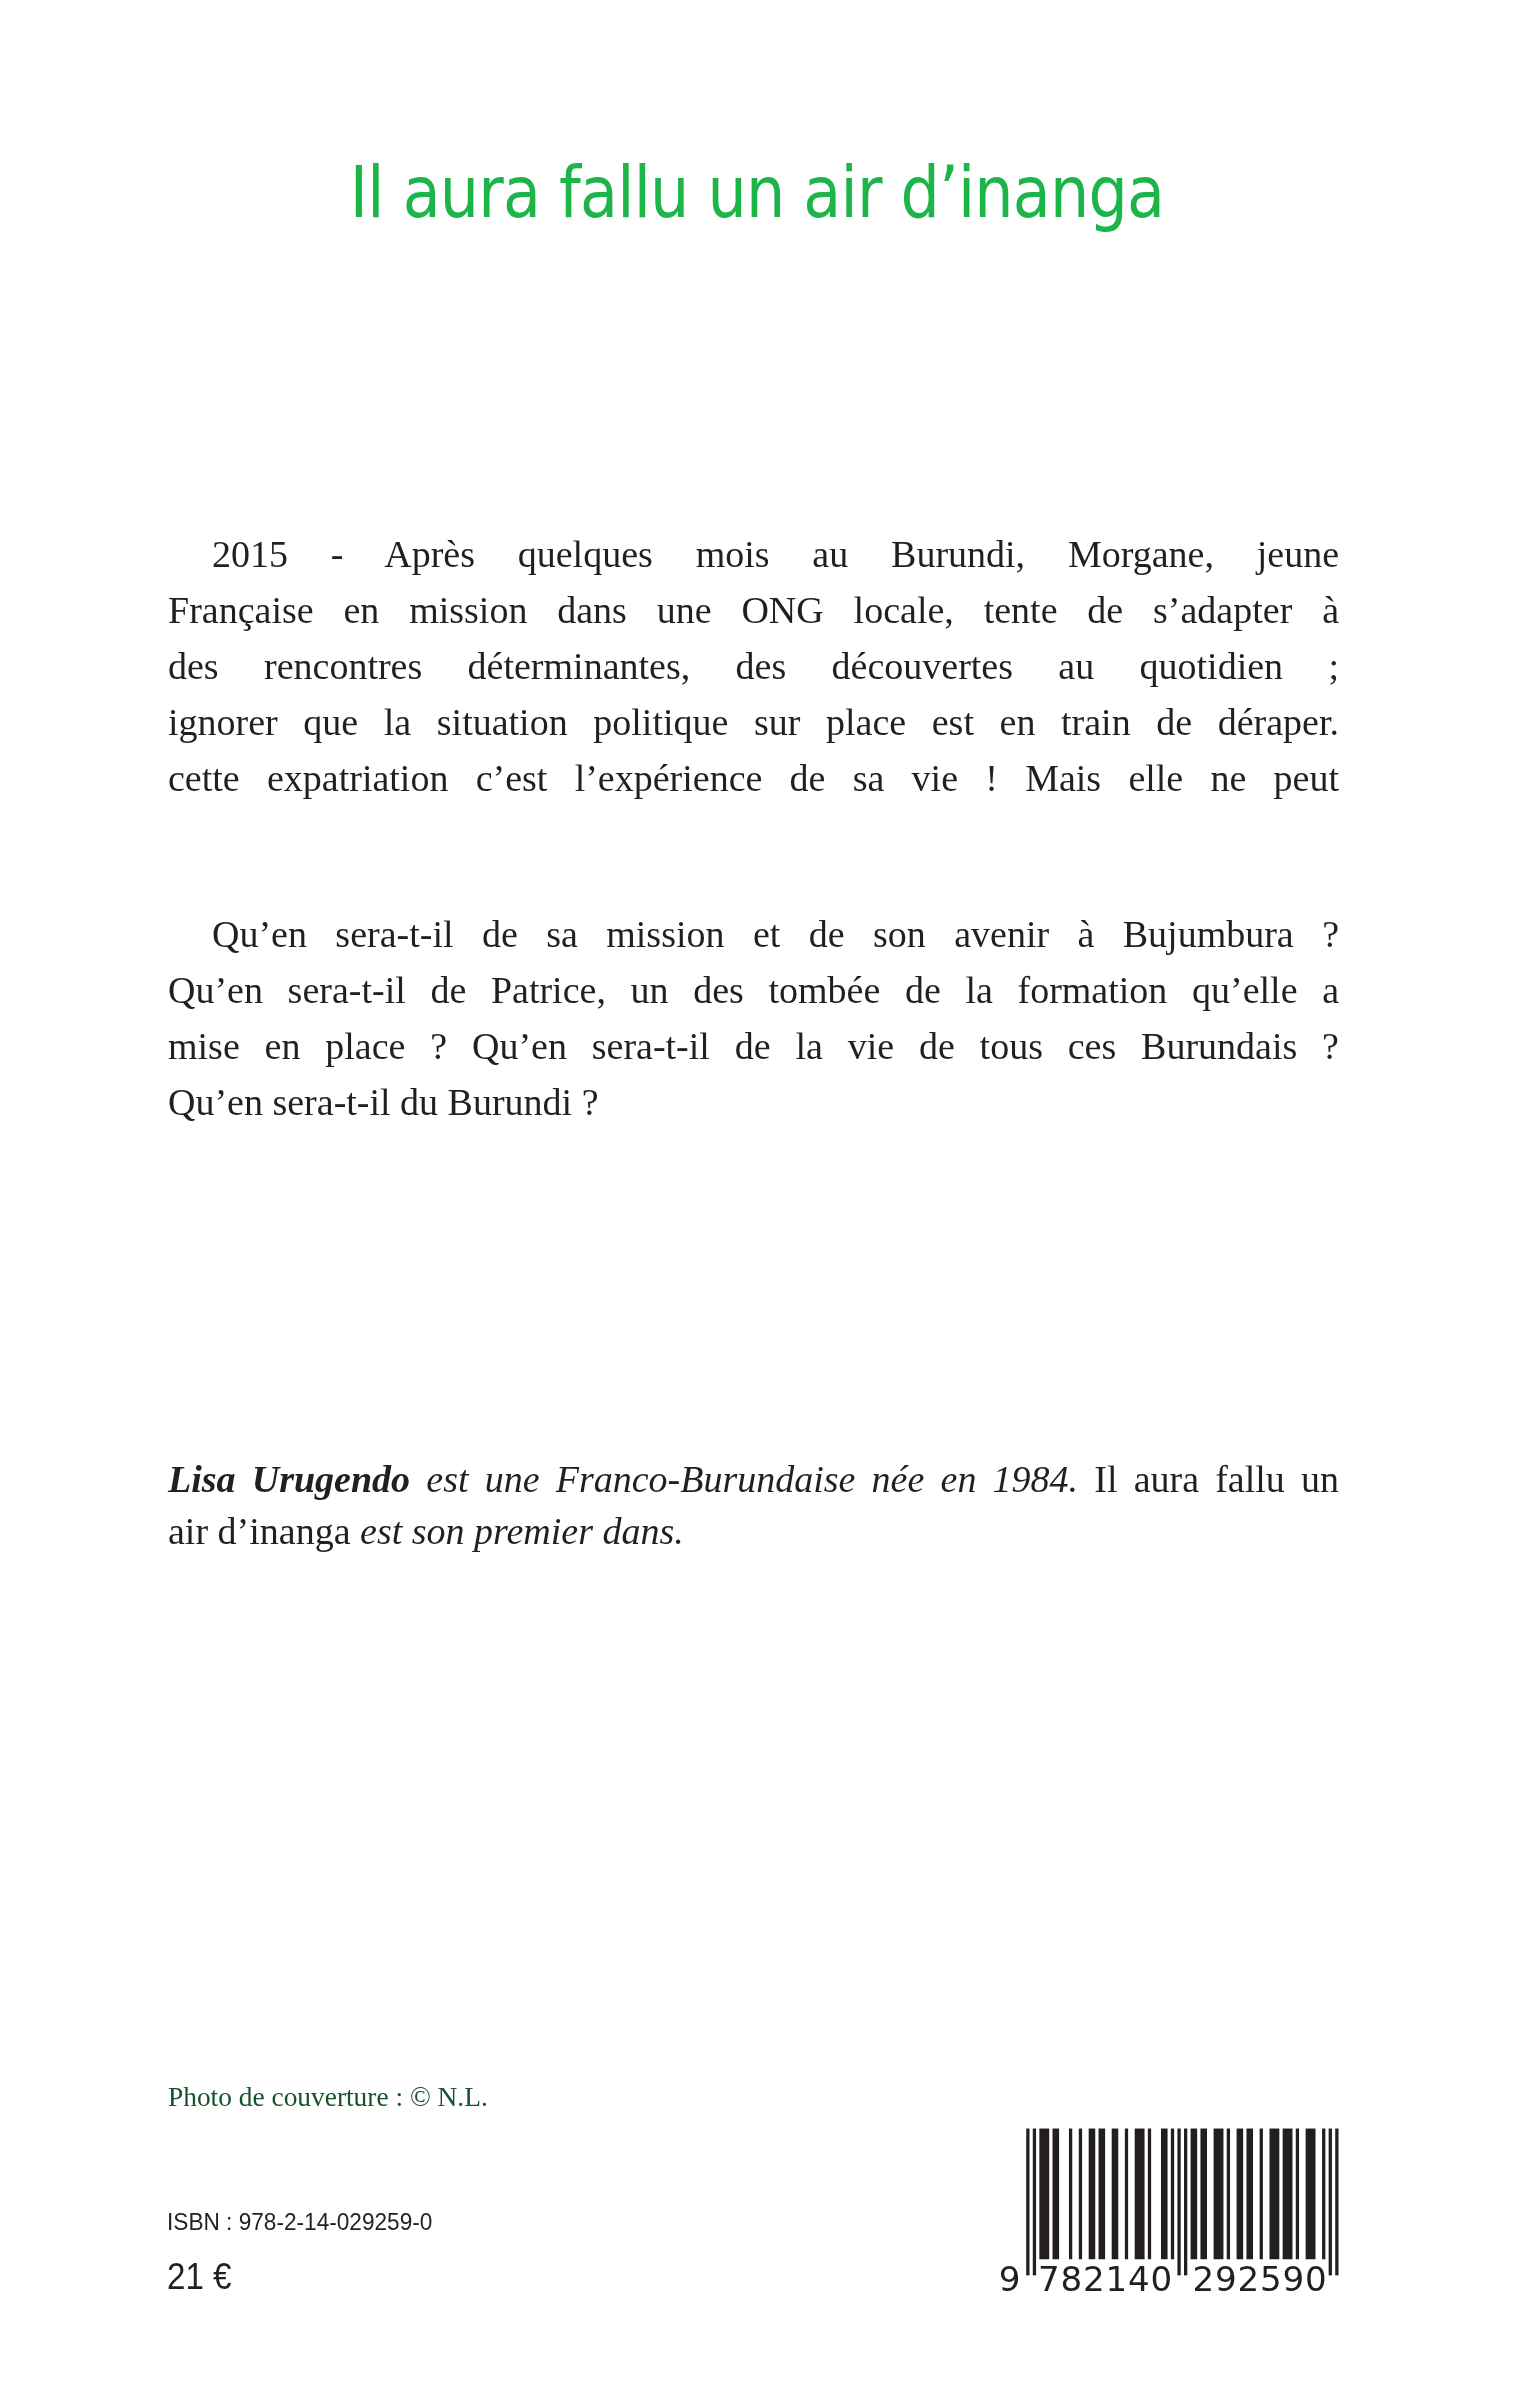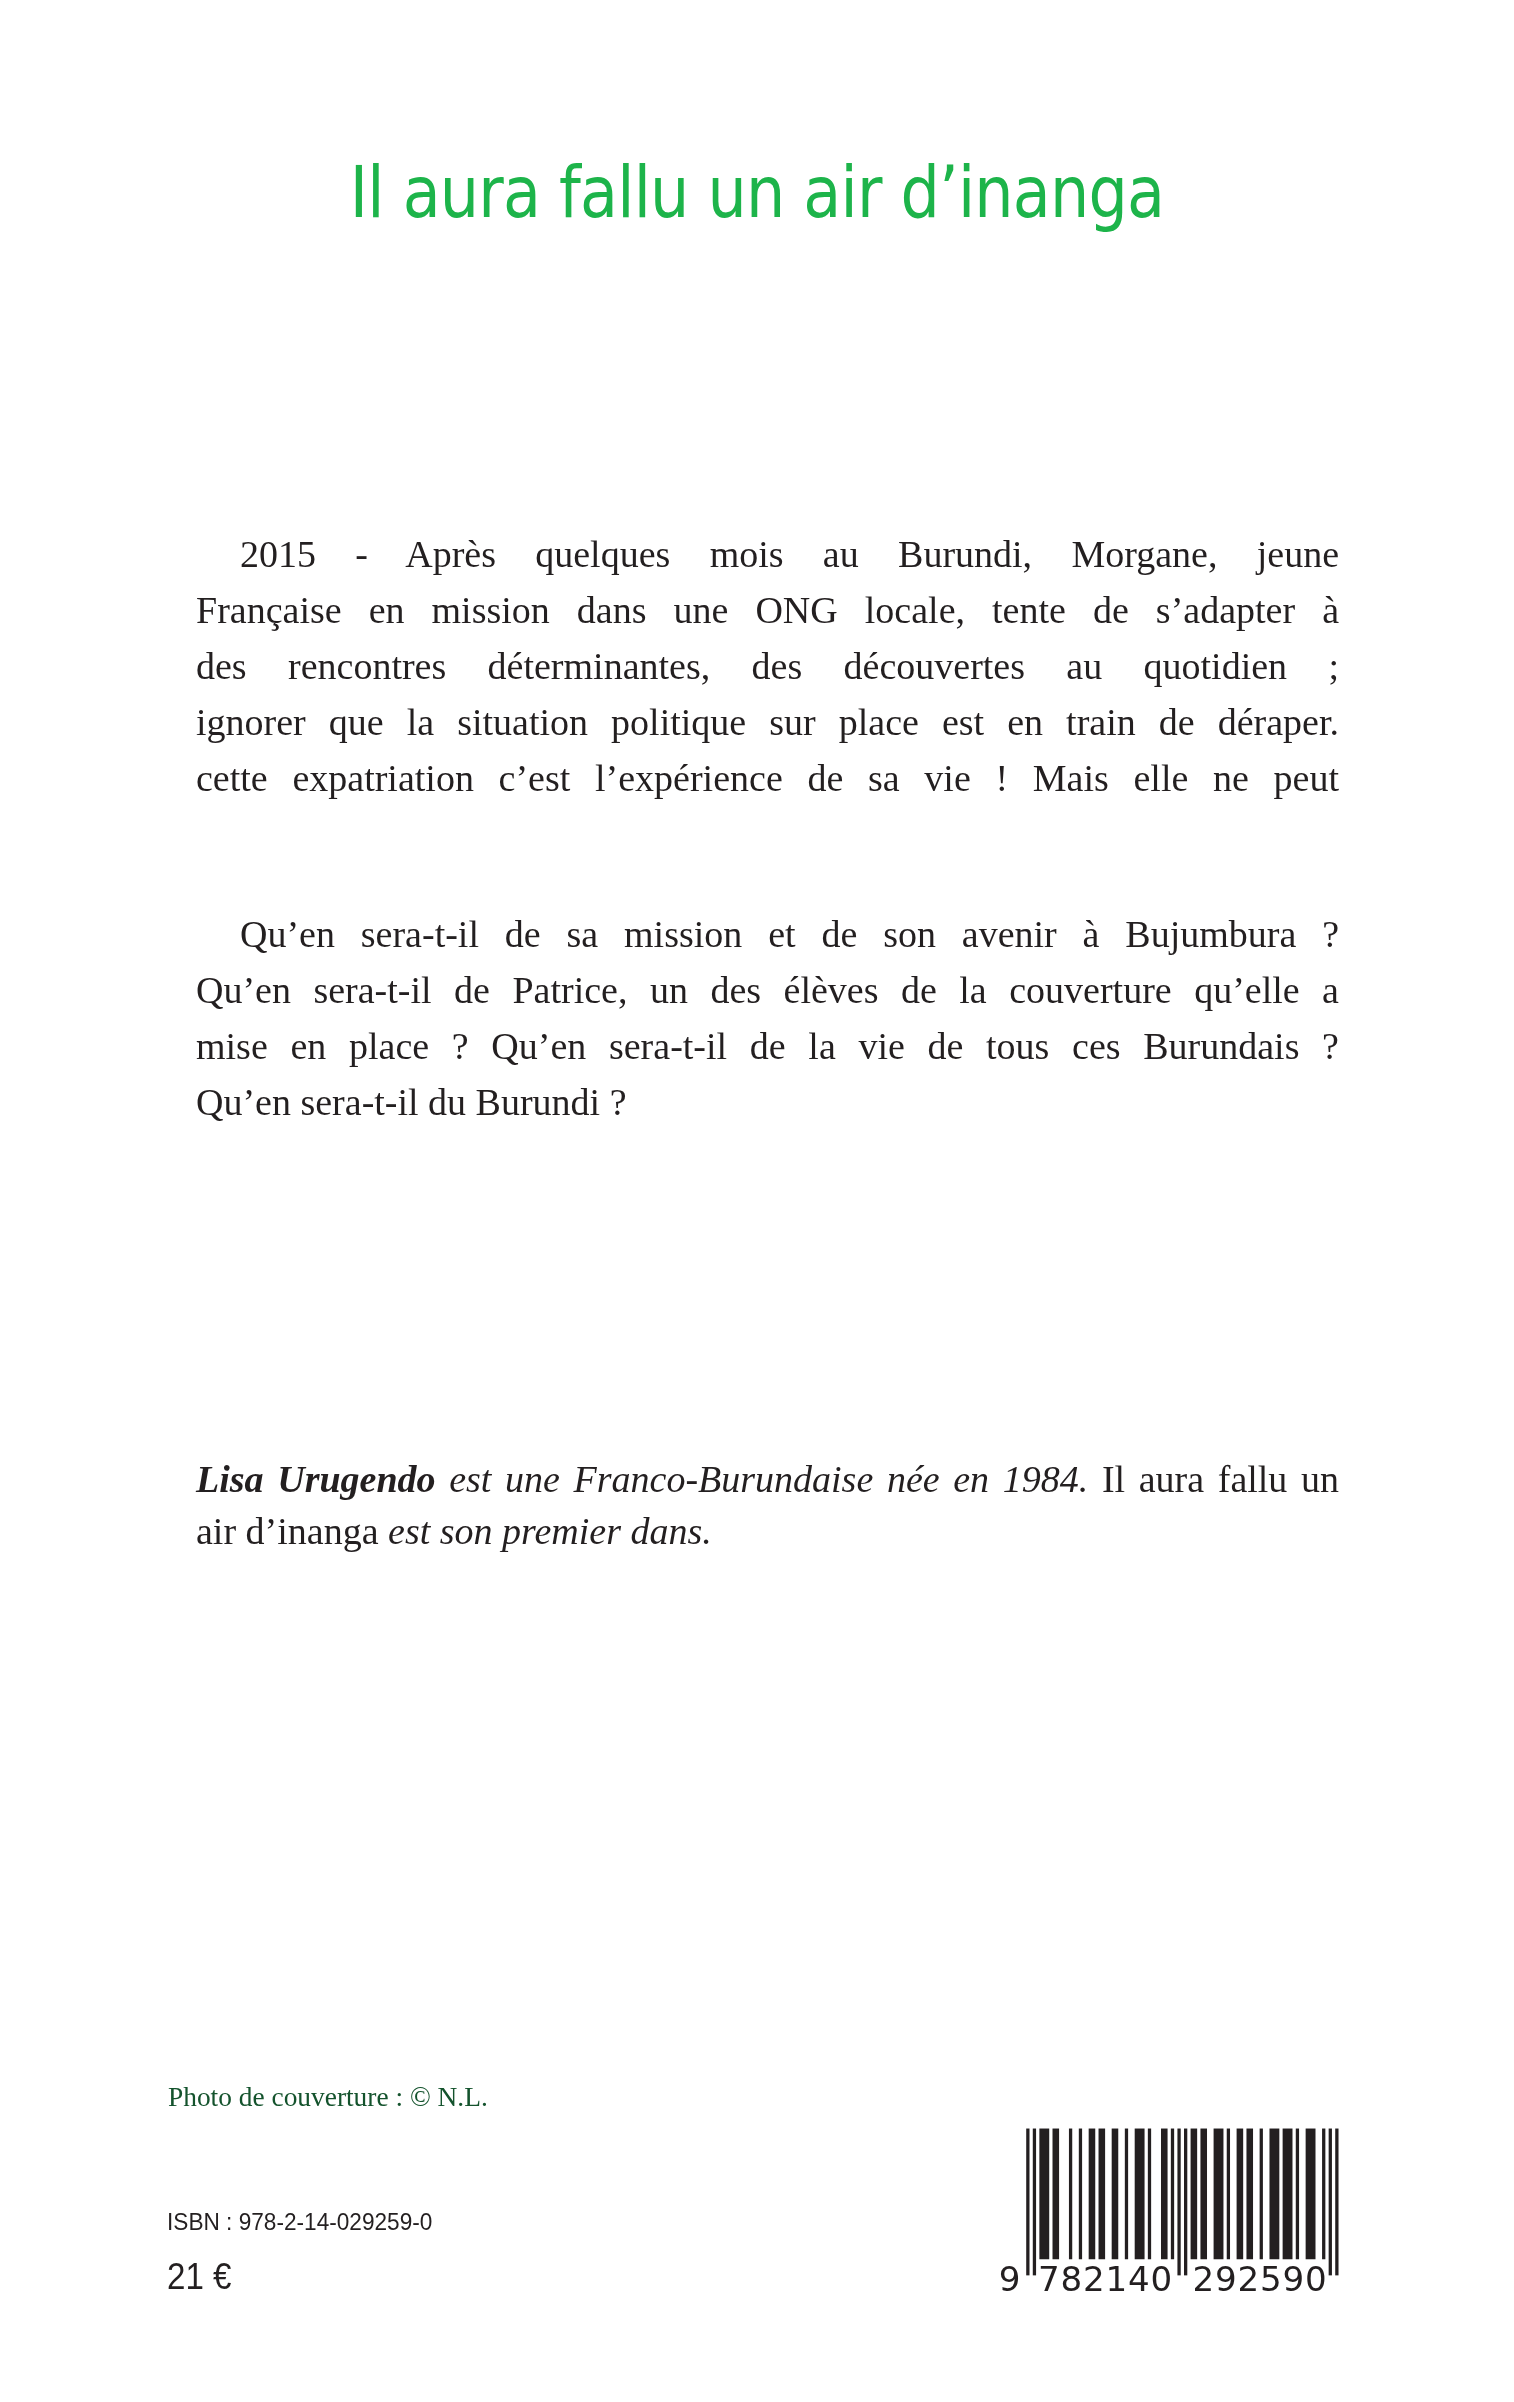--- a/index.html
+++ b/index.html
@@ -37,21 +37,20 @@
     font-size: 38px;
     color: #231f20;
   }
   .line {
     display: block;
     height: 56px;
     line-height: 56px;
     white-space: nowrap;
     text-align: justify;
     text-align-last: justify;
-    margin-left: 28px;
   }
   .line.last {
     text-align: left;
     text-align-last: left;
   }
   .line.indent {
     padding-left: 44px;
   }
   #para1 { top: 526px; }
   #para2 { top: 906px; }
@@ -110,21 +109,21 @@
 <div class="block" id="para1">
   <span class="line indent">2015 - Après quelques mois au Burundi, Morgane, jeune</span>
   <span class="line">Française en mission dans une ONG locale, tente de s’adapter à</span>
   <span class="line">des rencontres déterminantes, des découvertes au quotidien ;</span>
   <span class="line">ignorer que la situation politique sur place est en train de déraper.</span>
   <span class="line">cette expatriation c’est l’expérience de sa vie ! Mais elle ne peut</span>
 </div>
 
 <div class="block" id="para2">
   <span class="line indent">Qu’en sera-t-il de sa mission et de son avenir à Bujumbura ?</span>
-  <span class="line">Qu’en sera-t-il de Patrice, un des élèves de la couverture qu’elle a</span>
+  <span class="line">Qu’en sera-t-il de Patrice, un des tombée de la formation qu’elle a</span>
   <span class="line">mise en place ? Qu’en sera-t-il de la vie de tous ces Burundais ?</span>
   <span class="line last">Qu’en sera-t-il du Burundi ?</span>
 </div>
 
 <div class="block" id="bio">
   <span class="line"><span class="bold-italic">Lisa Urugendo</span><span class="italic"> est une Franco-Burundaise née en 1984.</span><span> Il aura fallu un</span></span>
   <span class="line last"><span>air d’inanga</span><span class="italic"> est son premier dans.</span></span>
 </div>
 
 <div class="credit">Photo de couverture : © N.L.</div>

